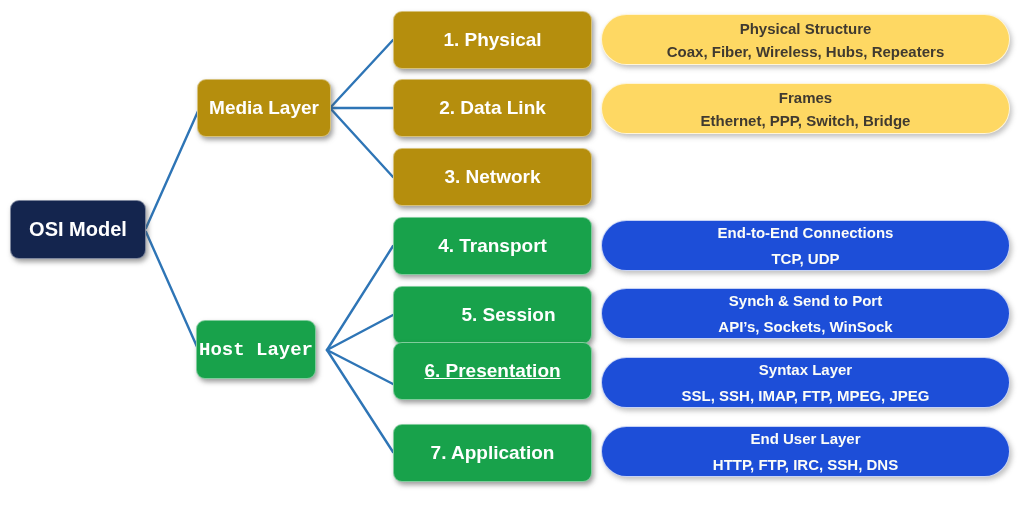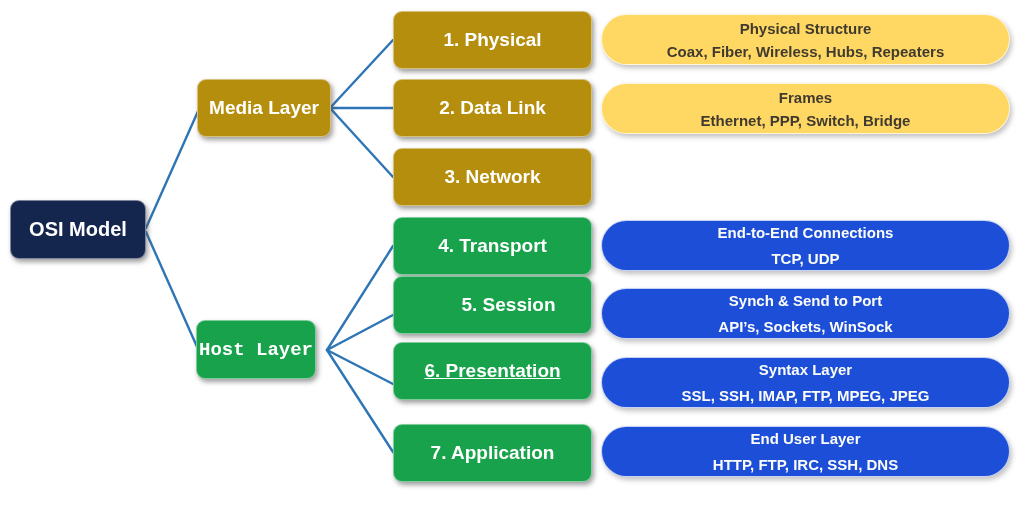--- a/index.html
+++ b/index.html
@@ -43,21 +43,21 @@
   .group-node { font-size: 19px; }
   .media-node { left: 197px; top: 79px;  width: 134px; height: 58px; background: #b58e0d; }
   .host-node  { left: 196px; top: 320px; width: 120px; height: 59px; background: #18a24b; font-family: Liberation Mono, monospace; }
   .layer-node {
     left: 393px; width: 199px; height: 58px;
     font-size: 19px;
   }
   .gold  { background: #b58e0d; }
   .green { background: #18a24b; }
   .r1 { top: 11px; }  .r2 { top: 79px; }  .r3 { top: 148px; } .r4 { top: 217px; }
-  .r5 { top: 276px; padding-left: 32px; } .r6 { top: 342px; text-decoration: underline; } .r7 { top: 424px; }
+  .r5 { top: 286px; padding-left: 32px; } .r6 { top: 342px; text-decoration: underline; } .r7 { top: 424px; }
   .pill {
     position: absolute;
     z-index: 2;
     left: 601px; width: 409px; height: 51px;
     border-radius: 26px;
     border: 1px solid rgba(255,255,255,0.75);
     box-shadow: 2px 3px 5px rgba(120,120,120,0.45);
     box-sizing: border-box;
     display: flex;
     flex-direction: column;

